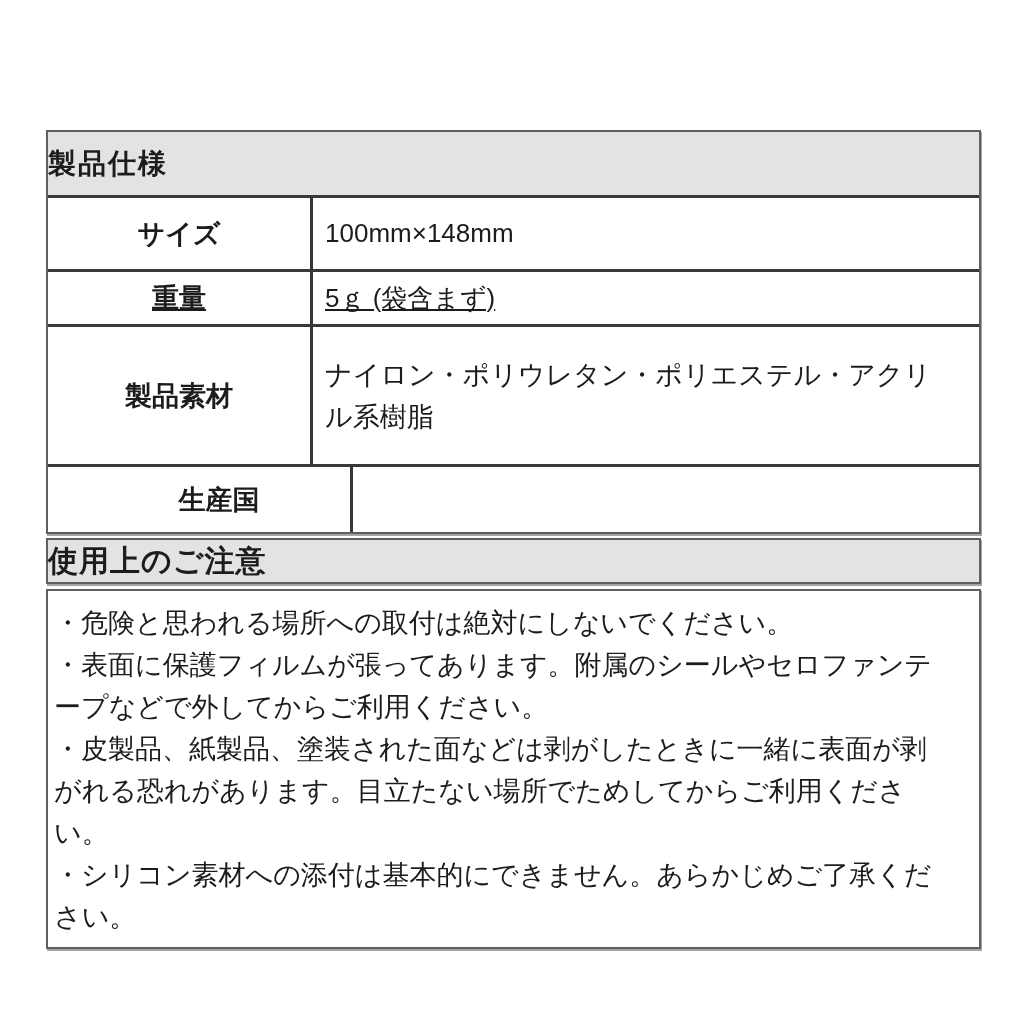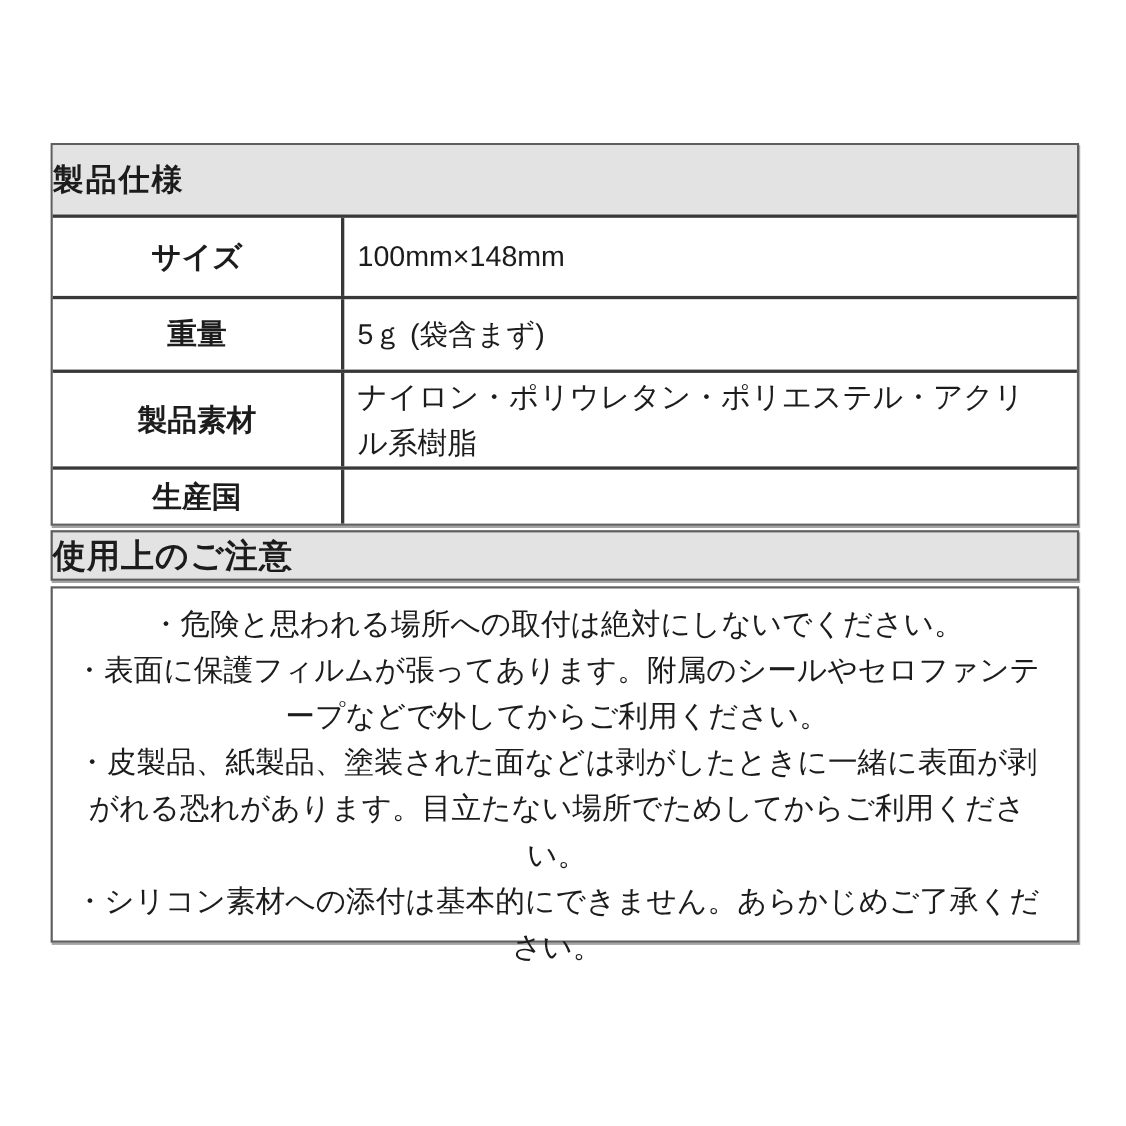--- a/index.html
+++ b/index.html
@@ -41,23 +41,23 @@
     justify-content: flex-start;
     font-weight: bold;
     font-size: 28px;
     letter-spacing: 2px;
   }
   .trow {
     display: flex;
     border-top: 3px solid #383838;
   }
   .row-h-std1 { height: 74px; }
-  .row-h-std2 { height: 67px; }
-  .row-h-tall { height: 88px; }
-  .row-h-std3 { height: 52px; }
+  .row-h-std2 { height: 55px; text-decoration: underline; }
+  .row-h-tall { height: 140px; }
+  .row-h-std3 { height: 68px; padding-left: 40px; }
   .tlabel {
     width: 265px;
     flex: 0 0 265px;
     border-right: 3px solid #383838;
     display: flex;
     align-items: center;
     justify-content: center;
     font-weight: bold;
     font-size: 27px;
   }
@@ -87,26 +87,25 @@
     align-items: center;
     font-weight: bold;
     font-size: 30px;
     letter-spacing: 1px;
   }
 
   
   .notice-box {
     margin-top: 5px;
     width: 100%;
-    height: 324px;
+    height: 360px;
     border: 2px solid #5f5f5f;
     box-shadow: 1px 2px 0 rgba(90,90,90,0.55);
     background: #ffffff;
     padding: 11px 20px 7px 6px;
-    text-align: center;
   }
   .note-line {
     font-size: 27px;
     line-height: 42px;
     white-space: nowrap;
     overflow: hidden;
   }
 </style>
 </head>
 <body>

